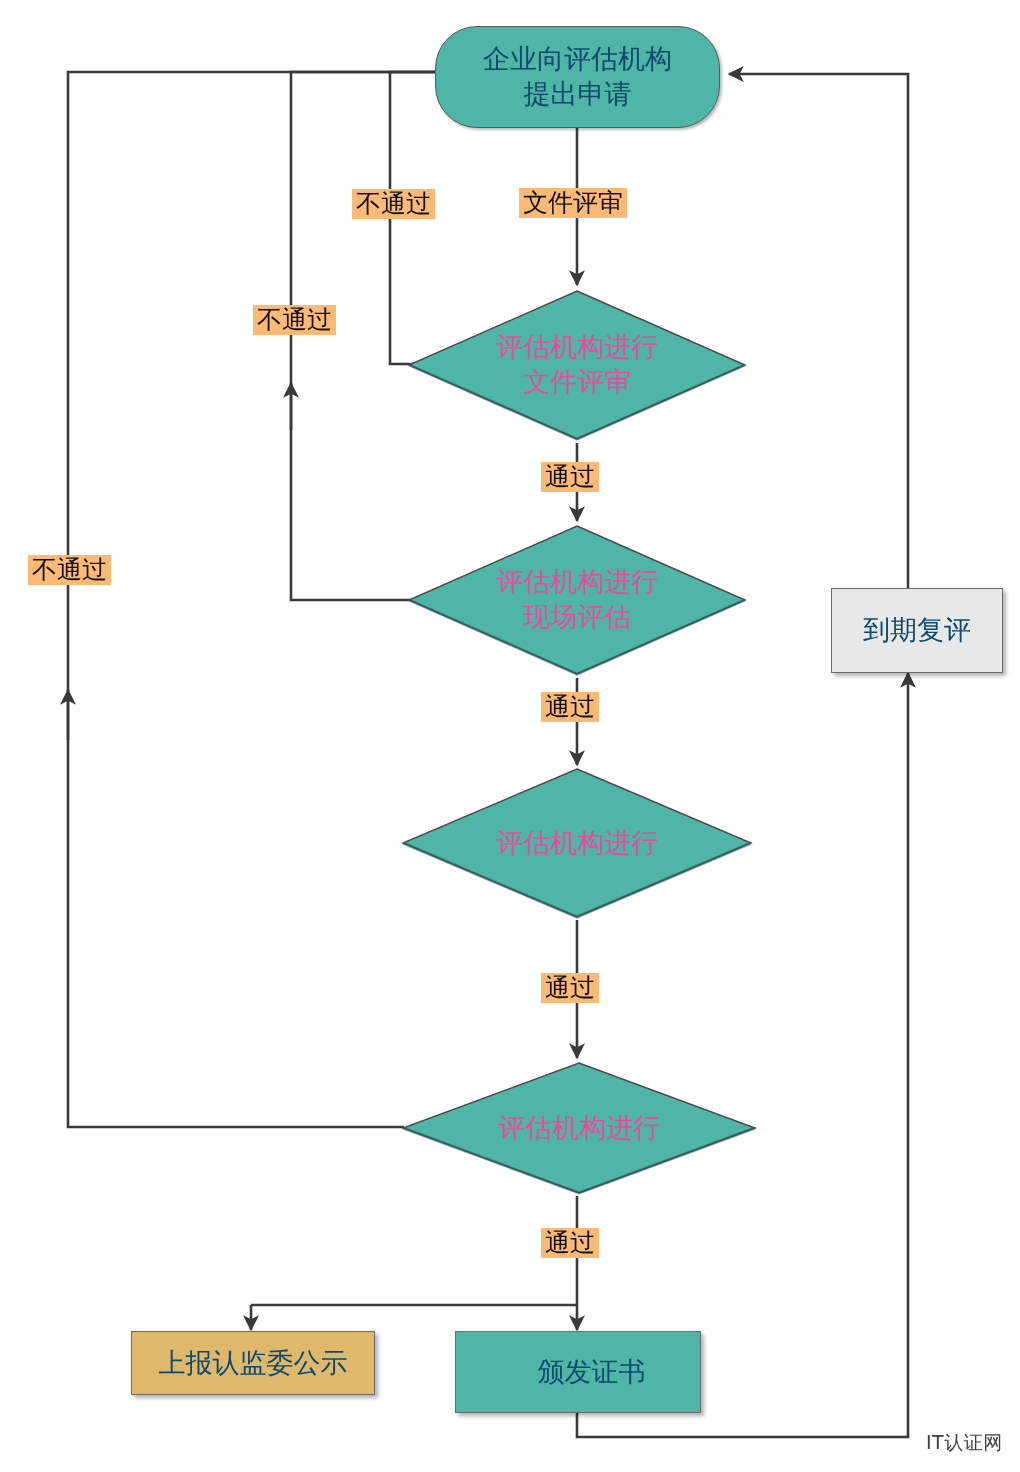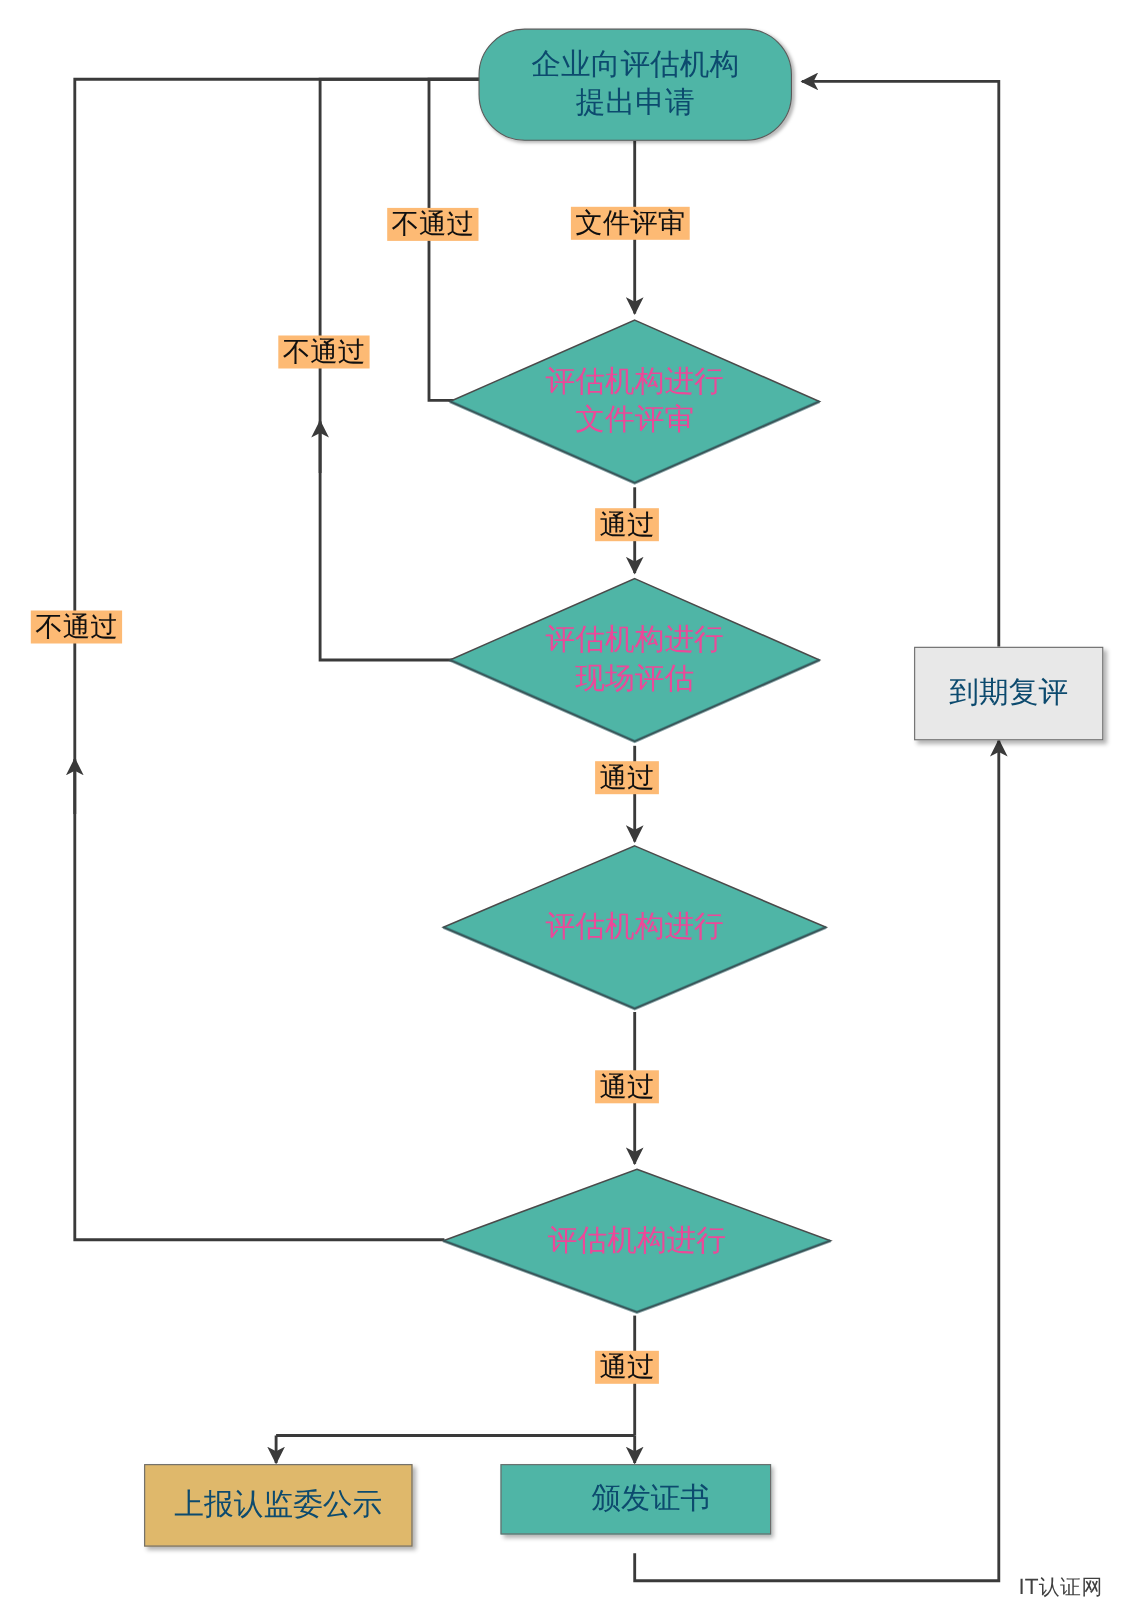--- a/index.html
+++ b/index.html
@@ -167,23 +167,23 @@
   </div>
 
   <div class="diamond-wrap" style="left:398px; top:1059px; width:362px; height:138px;">
     <svg width="362" height="138" viewBox="0 0 362 138">
       <polygon points="181,4 357,69 181,134 5,69" fill="#4FB5A6" stroke="#4a4a4a" stroke-width="1.4"></polygon>
       <polyline points="357,69 181,134 5,69" fill="none" stroke="#2b5c63" stroke-width="3" opacity="0.55"></polyline>
     </svg>
     <div class="diamond-label">评估机构进行</div>
   </div>
 
-  <div class="node n-box tan" style="left:131px; top:1331px; width:244px; height:75px;">上报认监委公示</div>
-
-  <div class="node n-box teal" style="left:455px; top:1331px; width:246px; height:64px;padding-left:27px;">颁发证书</div>
+  <div class="node n-box tan" style="left:131px; top:1331px; width:244px; height:64px;">上报认监委公示</div>
+
+  <div class="node n-box teal" style="left:455px; top:1331px; width:246px; height:82px;padding-left:27px;">颁发证书</div>
 
   <div class="node n-box gray" style="left:831px; top:588px; width:172px; height:85px;">到期复评</div>
 
   <div class="edge-label" style="left:519px; top:188px;">文件评审</div>
 
   <div class="edge-label" style="left:352px; top:189px;">不通过</div>
 
   <div class="edge-label" style="left:253px; top:305px;">不通过</div>
 
   <div class="edge-label" style="left:28px; top:555px;">不通过</div>

